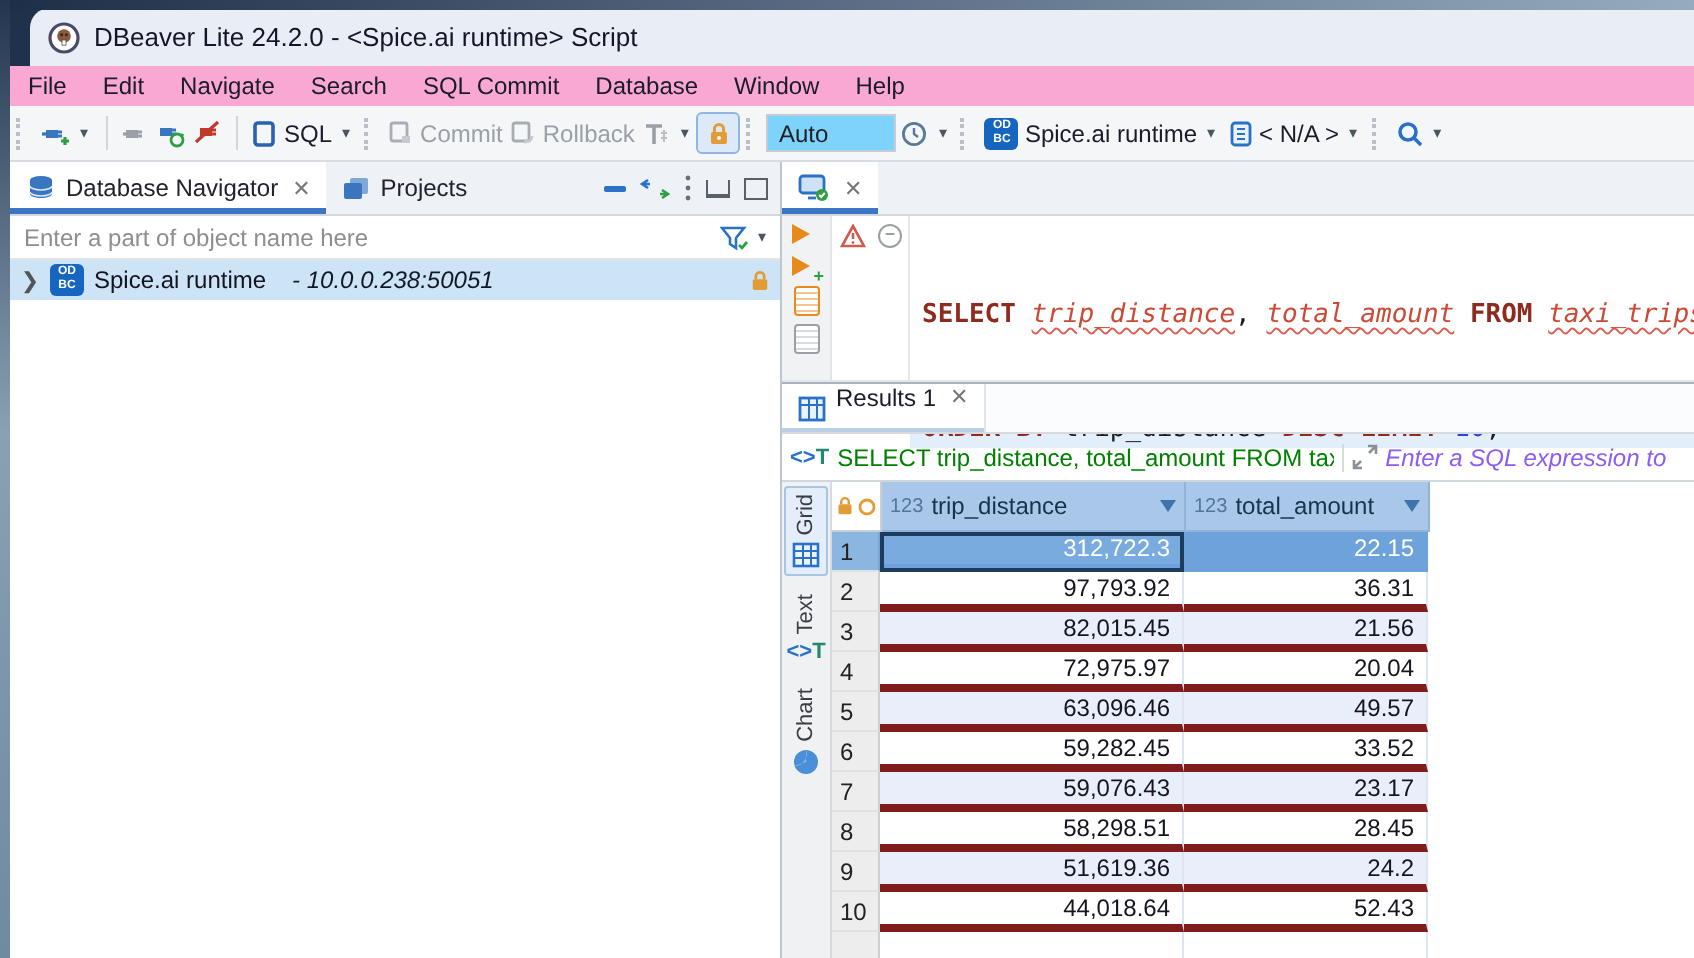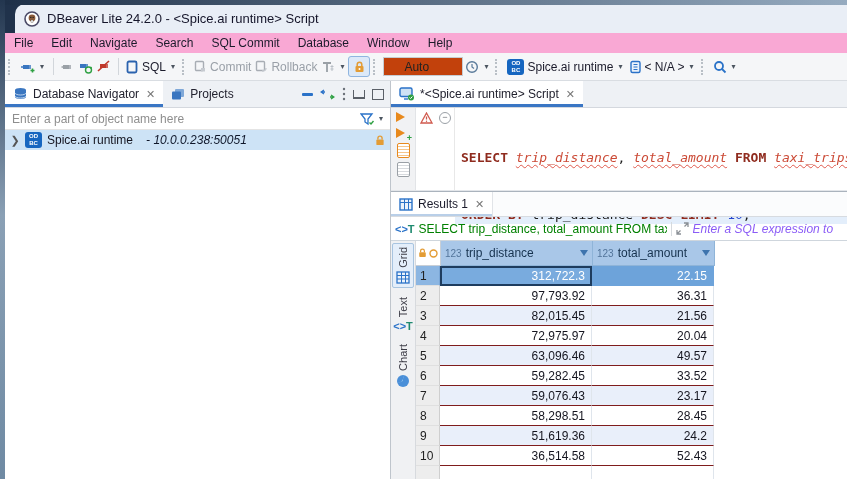--- a/index.html
+++ b/index.html
@@ -20,22 +20,22 @@
            display:flex;align-items:center;font-size:12px;z-index:2;}
   .menu-item{padding:2px 9px;cursor:default;}
   
   .toolbar{position:absolute;left:5px;top:53px;right:0;height:27px;background:#f5f6f8;
            border-bottom:1px solid #d9dde2;display:flex;align-items:center;font-size:12px;z-index:2;}
   .grip{width:3px;height:16px;border-left:2px dotted #b9bfc6;margin:0 5px 0 3px;}
   .tsep{width:1px;height:17px;background:#d2d6db;margin:0 5px;}
   .tbtn{display:flex;align-items:center;gap:3px;padding:2px 2px;border-radius:3px;}
   .caret{font-size:8px;color:#4c5560;margin:0 2px;}
   .disabled-lbl{color:#9aa0a8;}
-  .auto-box{background:#c2410c;border:1px solid #c6ccd3;width:58px;height:17px;
-            display:flex;align-items:center;padding-left:20px;font-size:12px;color:#222;}
+  .auto-box{background:#7dd3fc;border:1px solid #c6ccd3;width:58px;height:17px;
+            display:flex;align-items:center;padding-left:5px;font-size:12px;color:#222;}
   .lock-toggle{background:#dcE9f8;border:1px solid #8fb5e0;border-radius:3px;
                width:20px;height:19px;display:flex;align-items:center;justify-content:center;}
   .odbc{width:17px;height:16px;background:#1666c0;border-radius:3px;color:#fff;
         font-size:6px;font-weight:bold;line-height:7px;text-align:center;padding-top:1px;box-sizing:border-box;}
   
   .main{position:absolute;left:5px;top:81px;right:0;bottom:0;display:flex;z-index:2;}
   .left-panel{width:385px;border-right:1px solid #bfc5cc;display:flex;flex-direction:column;background:#fff;}
   .right-panel{flex:1;display:flex;flex-direction:column;min-width:0;background:#fff;}
   
   .ptabs{height:26px;background:#eef1f5;border-bottom:1px solid #d4d8de;display:flex;align-items:stretch;font-size:12px;}
@@ -68,21 +68,21 @@
   .cl{padding-left:6px;}
   .cl.current{background:#e3eefb;}
   .kw{color:#8f2b1e;font-weight:bold;}
   .err{color:#cb4935;font-style:italic;text-decoration:underline wavy #e05a4e 1px;text-underline-offset:2px;}
   .num{color:#2547cf;}
   .pl{color:#1a1a1a;}
   .hscroll{height:14px;display:flex;align-items:center;padding-left:40px;color:#8b9096;font-size:9px;}
   
   .results{flex:1;display:flex;flex-direction:column;border-top:1px solid #aab3bd;min-height:0;}
   .rtabs{height:24px;background:#fbfcfd;border-bottom:1px solid #d7dbe0;display:flex;align-items:stretch;font-size:12px;}
-  .rtab{display:flex;align-items:center;gap:5px;padding:0 8px;background:#fff;border-right:1px solid #e1e4e8;box-shadow:inset 0 -2px 0 #b9cfe8;}
+  .rtab{display:flex;gap:5px;padding:0 8px;background:#fff;border-right:1px solid #e1e4e8;box-shadow:inset 0 -2px 0 #b9cfe8;}
   .filter-bar{height:23px;border-bottom:1px solid #cfd6dd;display:flex;align-items:center;font-size:12px;padding-left:4px;gap:4px;}
   .sqltext{color:#008000;max-width:248px;overflow:hidden;white-space:nowrap;flex:0 1 auto;}
   .fsep{width:1px;height:14px;background:#d6dade;}
   .fplaceholder{color:#8b5cf6;font-style:italic;white-space:nowrap;overflow:hidden;}
   .ticon{color:#2a72c8;font-weight:bold;font-size:11px;display:flex;align-items:center;}
   .ticon .tg{color:#1f8a70;}
   
   .grid-zone{flex:1;display:flex;min-height:0;}
   .side-tabs{width:24px;background:#f0f1f3;border-right:1px solid #d7dade;display:flex;flex-direction:column;align-items:center;padding-top:2px;gap:6px;}
   .stab{display:flex;flex-direction:column;align-items:center;gap:3px;padding:3px 0;width:22px;}
@@ -94,21 +94,21 @@
            display:flex;align-items:center;justify-content:center;gap:2px;}
   .gcol{background:#a9c7e8;border-right:1px solid #8fb4d8;border-bottom:1px solid #8fb4d8;
         display:flex;align-items:center;padding:0 4px;color:#16324e;gap:4px;box-sizing:border-box;}
   .gcol .badge{color:#53759b;font-size:10px;}
   .sort-tri{width:0;height:0;border-left:4.5px solid transparent;border-right:4.5px solid transparent;
             border-top:6px solid #3e74ae;margin-left:auto;}
   .c1{width:152px;} .c2{width:122px;}
   .grow{display:flex;height:20px;}
   .rnum{width:24px;background:#ededed;border-right:1px solid #cfcfcf;border-bottom:1px solid #e0e0e0;
         display:flex;align-items:center;padding-left:4px;color:#222;box-sizing:border-box;}
-  .gcell{border-right:1px solid #dfe5ec;border-bottom:1px solid #7f1d1d;display:flex;align-items:center;
+  .gcell{border-right:1px solid #dfe5ec;border-bottom:4px solid #7f1d1d;display:flex;align-items:center;
          justify-content:flex-end;padding-right:6px;box-sizing:border-box;color:#15151f;}
   .grow.zebra .gcell{background:#e9effa;}
   .grow.selected .gcell{background:#6da3da;color:#fff;border-color:#6da3da;}
   .grow.selected .rnum{background:#8cb6e2;border-right-color:#7aa6d6;}
   .cell-focus{outline:2px solid #1e3c5e;outline-offset:-2px;background:#79abde !important;}
   
   .ic{display:inline-flex;align-items:center;justify-content:center;}
   .warn{position:absolute;left:4px;top:4px;}
   .mini-dash{width:11px;height:3px;background:#2a72c8;border-radius:1px;}
   .winbox{width:10px;height:9px;border:1px solid #5a6068;}
@@ -348,21 +348,20 @@
       <div class="ptabs">
         <span class="ptab active">
           <span class="ic">
             <svg width="16" height="14" viewBox="0 0 16 14">
                 <rect x="1" y="1" width="12" height="8.5" rx="1.5" fill="#cfe2f5" stroke="#2a72c8" stroke-width="1.4"></rect>
                 <path d="M5 12h4" stroke="#2a72c8" stroke-width="1.4"></path>
                 <circle cx="12" cy="10.5" r="3" fill="#2ea043"></circle>
                 <path d="M10.6 10.5l1 1 1.8-2" stroke="#fff" stroke-width="1" fill="none"></path>
               </svg>
           </span>
-          <span>*&lt;Spice.ai runtime&gt; Script</span>
           <span class="closex">✕</span>
         </span>
       </div>
 
       <div class="editor-area">
         <div class="vtb">
           <span class="play-wrap">
               <span class="play"></span>
             </span>
           <span class="play-wrap">
@@ -515,21 +514,21 @@
               <div class="gcell c1">58,298.51</div>
               <div class="gcell c2">28.45</div>
             </div>
             <div class="grow zebra">
               <div class="rnum">9</div>
               <div class="gcell c1">51,619.36</div>
               <div class="gcell c2">24.2</div>
             </div>
             <div class="grow">
               <div class="rnum">10</div>
-              <div class="gcell c1">36,514.58</div>
+              <div class="gcell c1">44,018.64</div>
               <div class="gcell c2">52.43</div>
             </div>
             <div class="grow">
               <div class="rnum"></div>
               <div class="gcell c1"></div>
               <div class="gcell c2"></div>
             </div>
           </div>
         </div>
       </div>

